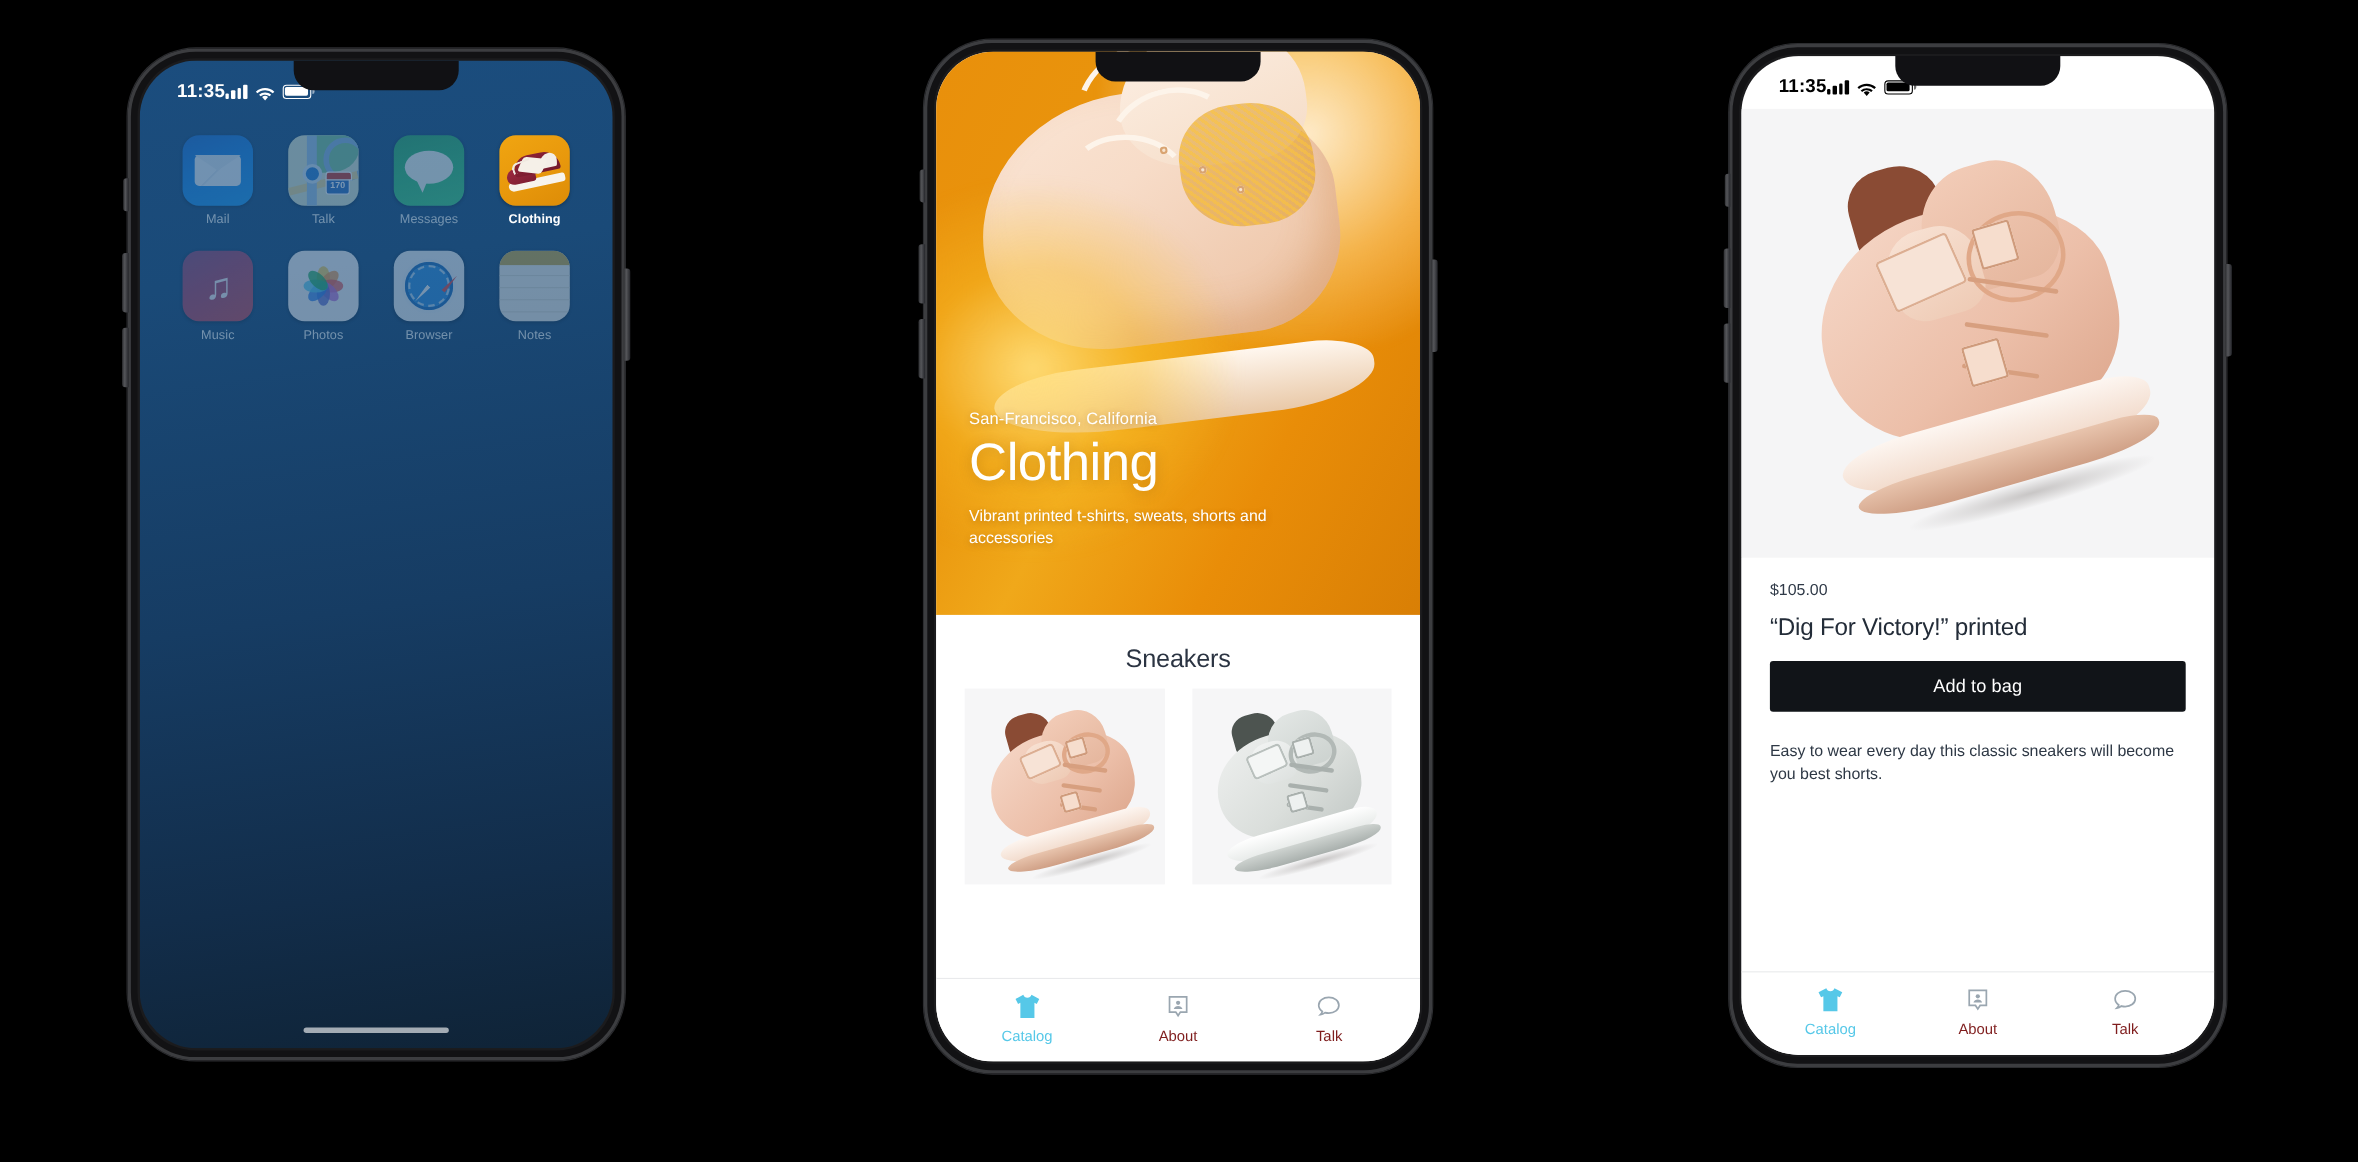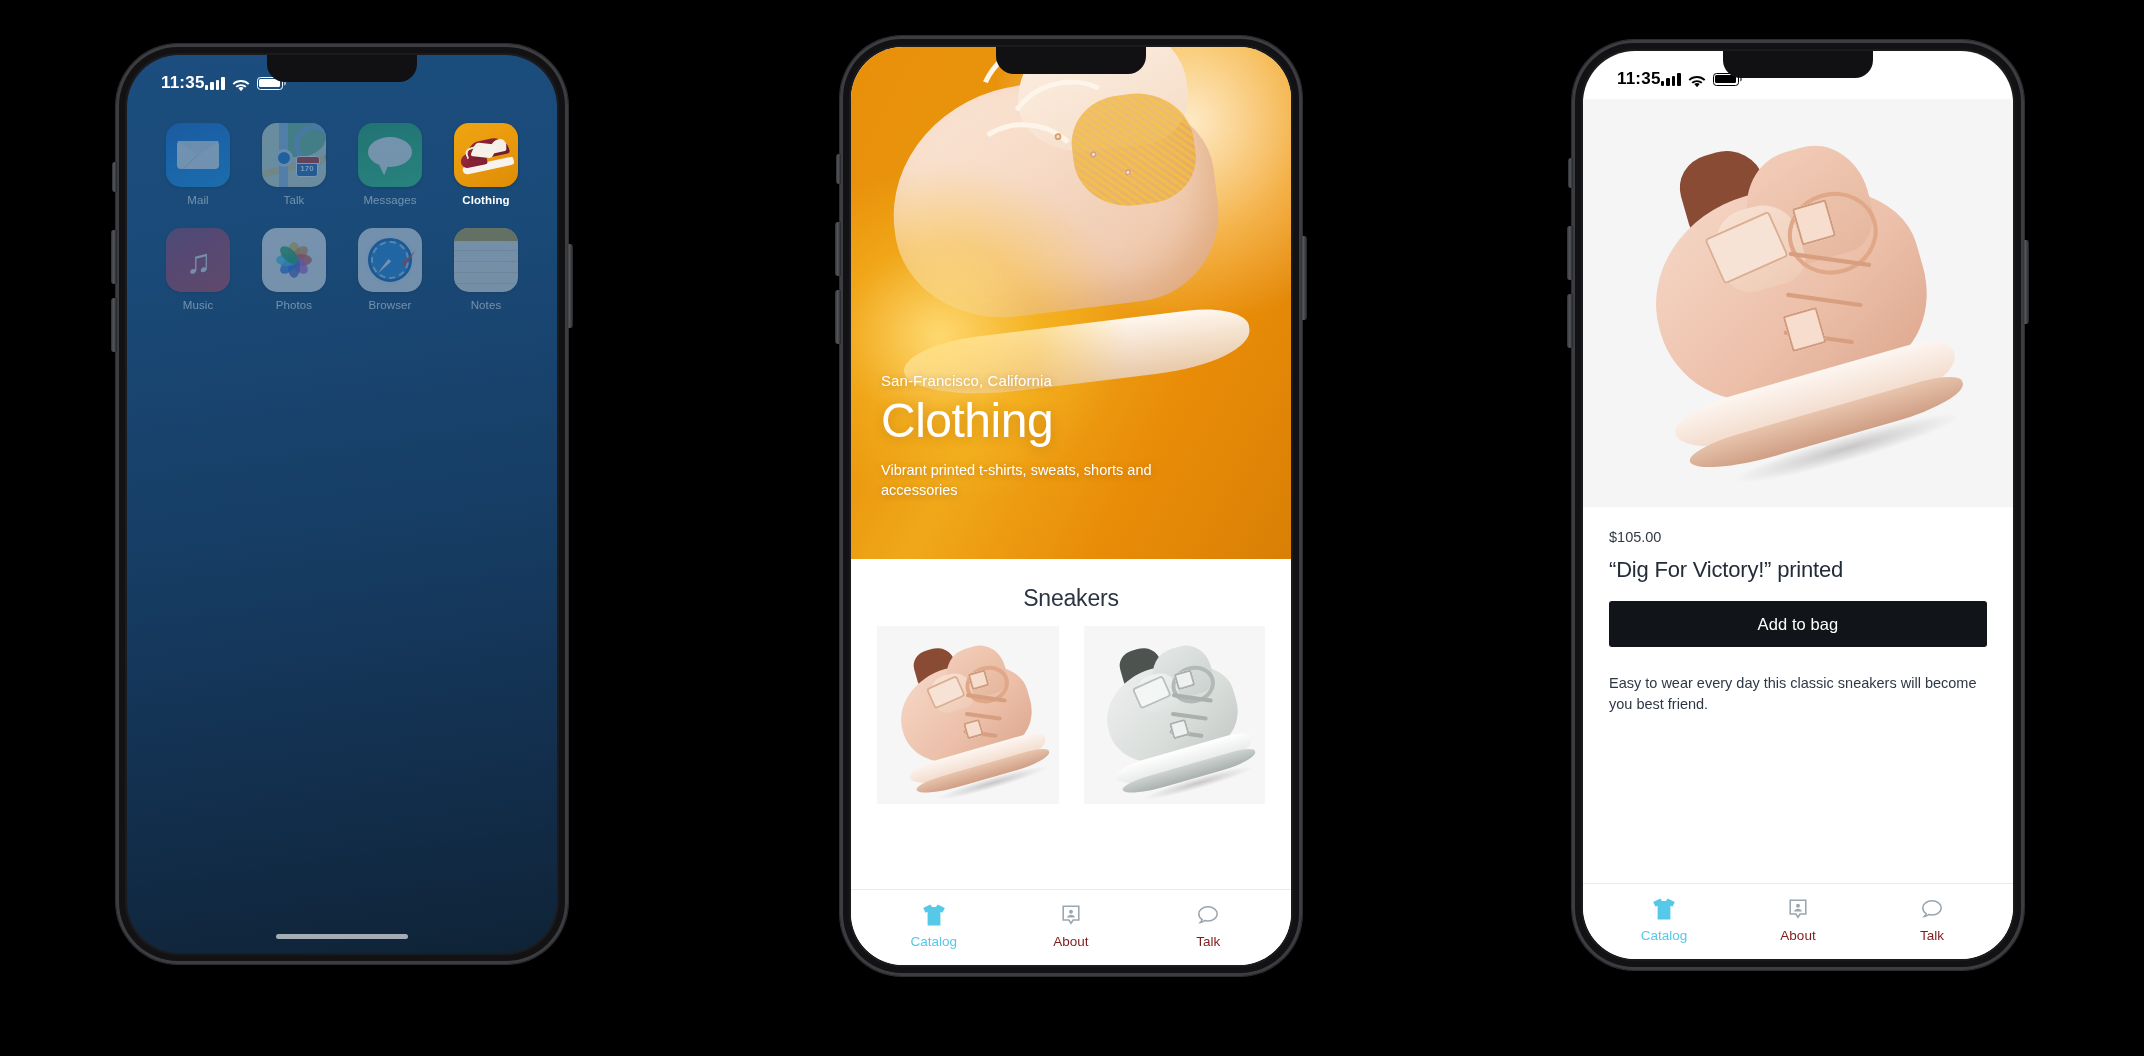--- a/index.html
+++ b/index.html
@@ -686,21 +686,21 @@
             <div class="tab" style="left:44%;top:54%"></div>
             <div class="midsole"></div>
             <div class="outsole"></div>
           </div>
         </div>
 
         <div class="detail-body">
           <div class="price">$105.00</div>
           <div class="prod-name">“Dig For Victory!” printed</div>
           <button class="add-btn">Add to bag</button>
-          <div class="prod-desc">Easy to wear every day this classic sneakers will become you best friend.</div>
+          <div class="prod-desc">Easy to wear every day this classic sneakers will become you best shorts.</div>
         </div>
 
         <div class="tabbar">
           <div class="tab active">
             <span class="tab-icon">
               <svg viewBox="0 0 26 24" width="26" height="24">
                   <path d="M9.3 1.4 2.2 5.1l2.3 4.6 2.1-1v13.7h12.8V8.7l2.1 1 2.3-4.6-7.1-3.7a3.9 3.9 0 0 1-7.4 0z" fill="#56c8e8"></path>
                 </svg>
             </span>
             <span class="tab-label">Catalog</span>

